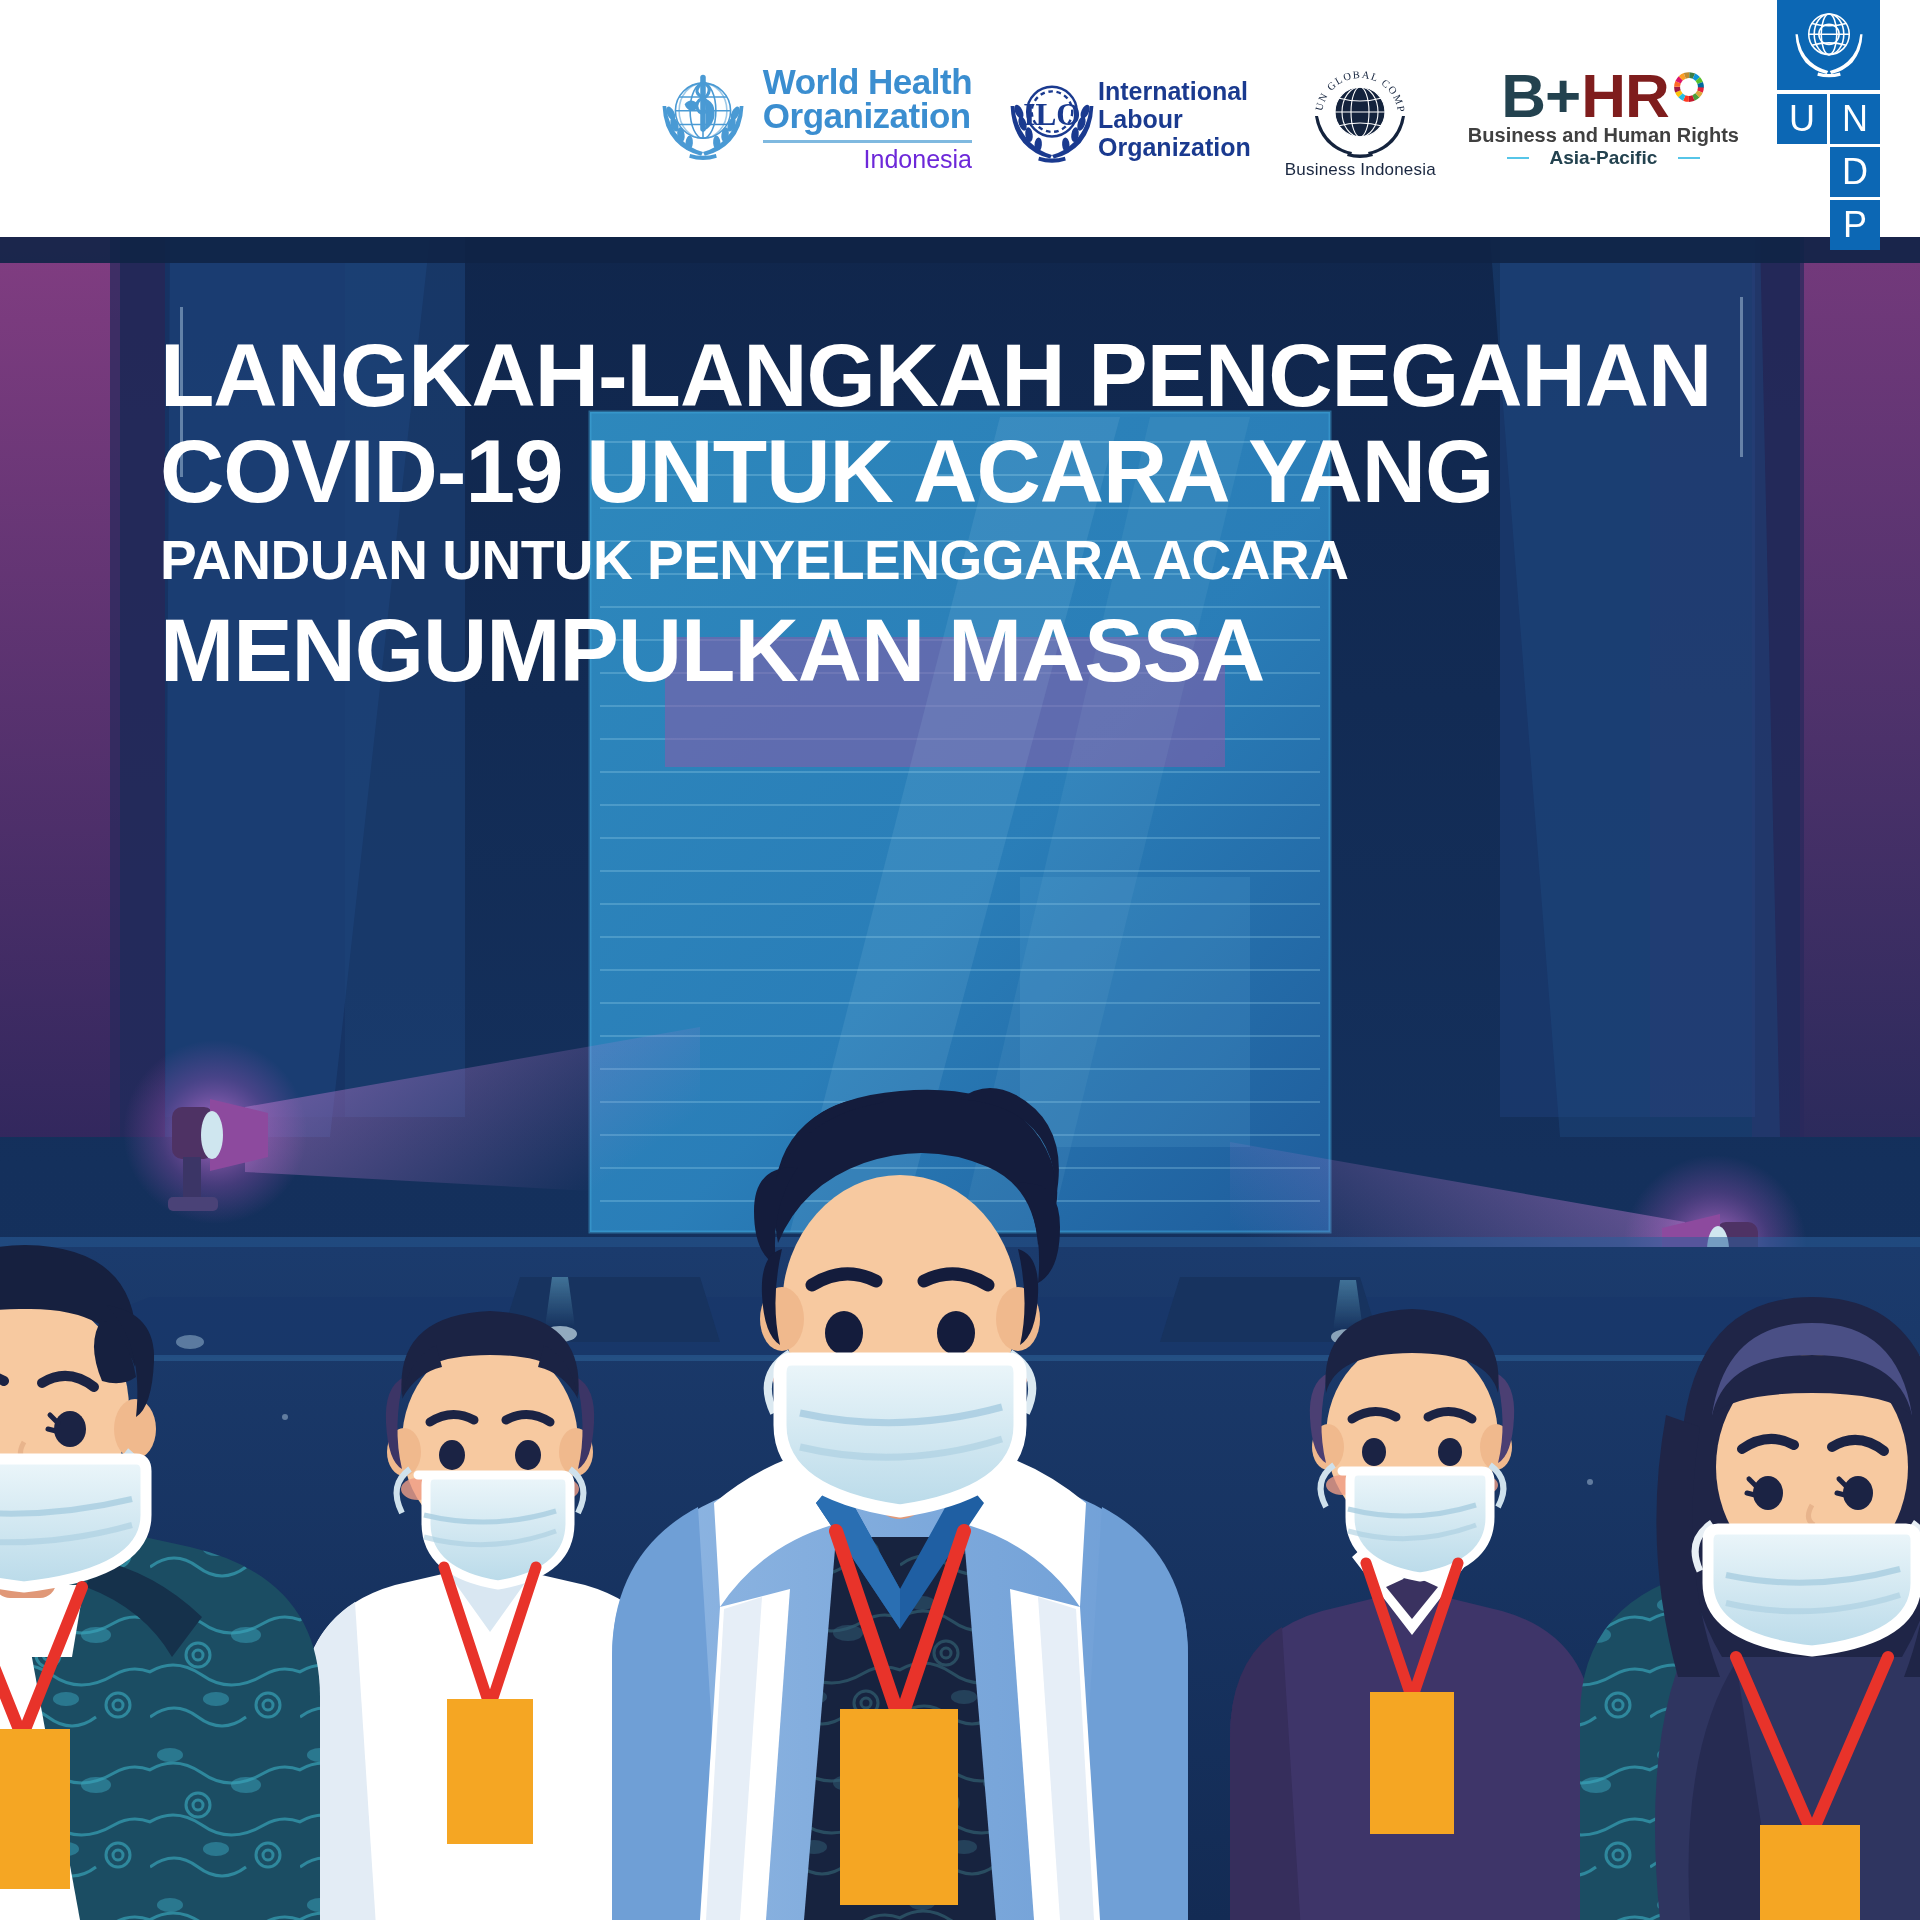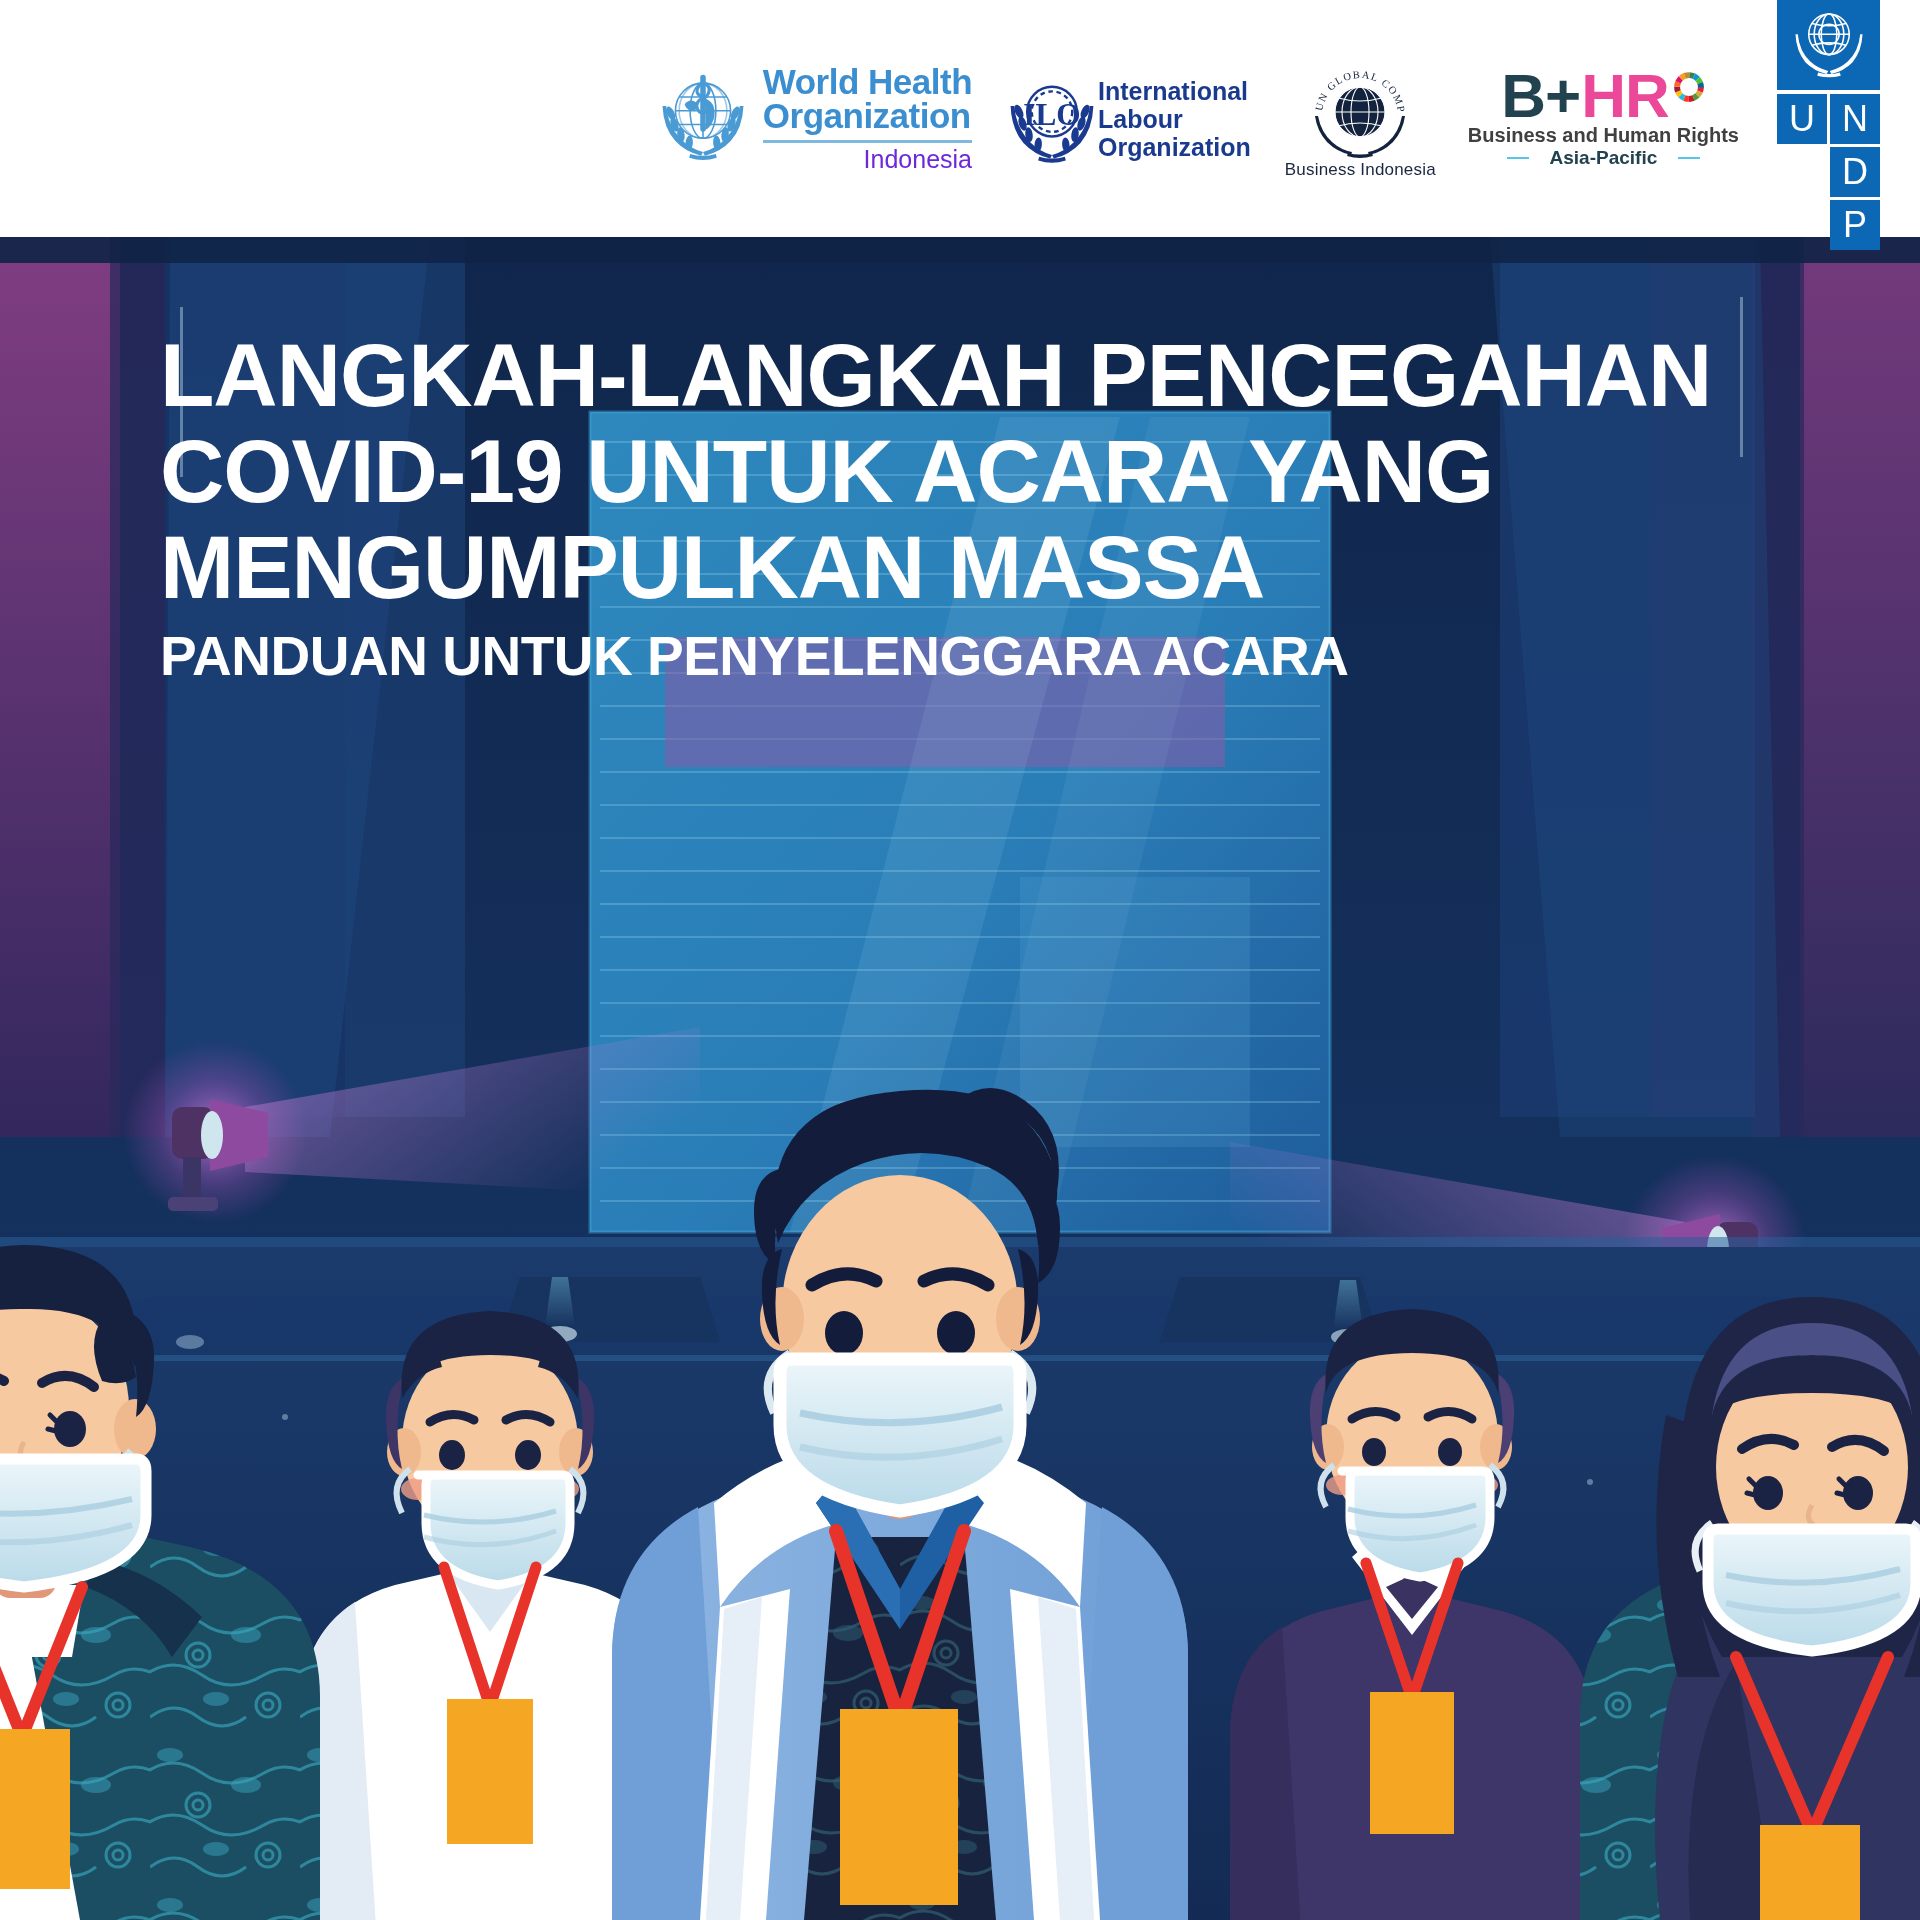--- a/index.html
+++ b/index.html
@@ -33,21 +33,21 @@
   
   .ugc{ flex-direction:column; align-items:center; margin-right:32px; gap:2px; }
   .ugc-emblem{ width:100px; height:100px; }
   .ugc-sub{ color:#1a2740; font-size:17px; letter-spacing:0.2px; }
 
   
   .bhr{ flex-direction:column; align-items:center; margin-right:38px; gap:1px; }
   .bhr-top{ display:flex; align-items:flex-start; }
   .bhr-b{ font-size:62px; font-weight:bold; color:#23424f; line-height:0.9; letter-spacing:-1px;}
   .bhr-plus{ font-size:62px; font-weight:bold; color:#23424f; line-height:0.9; }
-  .bhr-hr{ font-size:62px; font-weight:bold; color:#ec4899; line-height:0.9; letter-spacing:-1px;}
+  .bhr-hr{ font-size:62px; font-weight:bold; color:#7f1d1d; line-height:0.9; letter-spacing:-1px;}
   .sdg-wheel{ width:34px; height:34px; margin-left:3px; margin-top:2px; }
   .bhr-l1{ font-size:20px; font-weight:bold; color:#404040; line-height:1.05;}
   .bhr-l2{ display:flex; align-items:center; gap:21px; font-size:19px; font-weight:bold; color:#23424f;}
   .bhr-dash{ width:22px; height:2px; background:#56c5e8; }
 
   
   .undp{ flex-direction:column; width:103px; margin-right:10px; }
   .undp-top{ width:103px; height:103px; background:#0c67b4; display:flex;
              align-items:center; justify-content:center; margin-bottom:4px;}
   .undp-grid{ display:grid; grid-template-columns:50px 50px; gap:3px; }
@@ -385,22 +385,22 @@
         <circle cx="60" cy="1322" r="4" opacity="0.5"></circle>
         <circle cx="1760" cy="1545" r="4" opacity="0.55"></circle>
         <circle cx="285" cy="1180" r="3" opacity="0.4"></circle>
         <circle cx="1590" cy="1245" r="3" opacity="0.4"></circle>
       </g>
     </svg>
 
     <div class="title-block">
       <div class="tline t1">LANGKAH-LANGKAH PENCEGAHAN</div>
       <div class="tline t2">COVID-19 UNTUK ACARA YANG</div>
+      <div class="tline t4">PANDUAN UNTUK PENYELENGGARA ACARA</div>
       <div class="tline t3">MENGUMPULKAN MASSA</div>
-      <div class="tline t4">PANDUAN UNTUK PENYELENGGARA ACARA</div>
     </div>
 
     <svg class="people" viewBox="0 0 1920 1683" preserveAspectRatio="none">
       <defs>
         <pattern id="batikTeal" width="150" height="150" patternUnits="userSpaceOnUse">
           <rect width="150" height="150" fill="#1b4d63"></rect>
           <g fill="none" stroke="#2f8ba0" stroke-width="3" opacity="0.95">
             <path d="M-10 40 q30 -26 62 -4 q28 20 62 0 q22 -13 46 2"></path>
             <path d="M-10 92 q30 -26 62 -4 q28 20 62 0 q22 -13 46 2"></path>
             <circle cx="48" cy="68" r="12"></circle>

